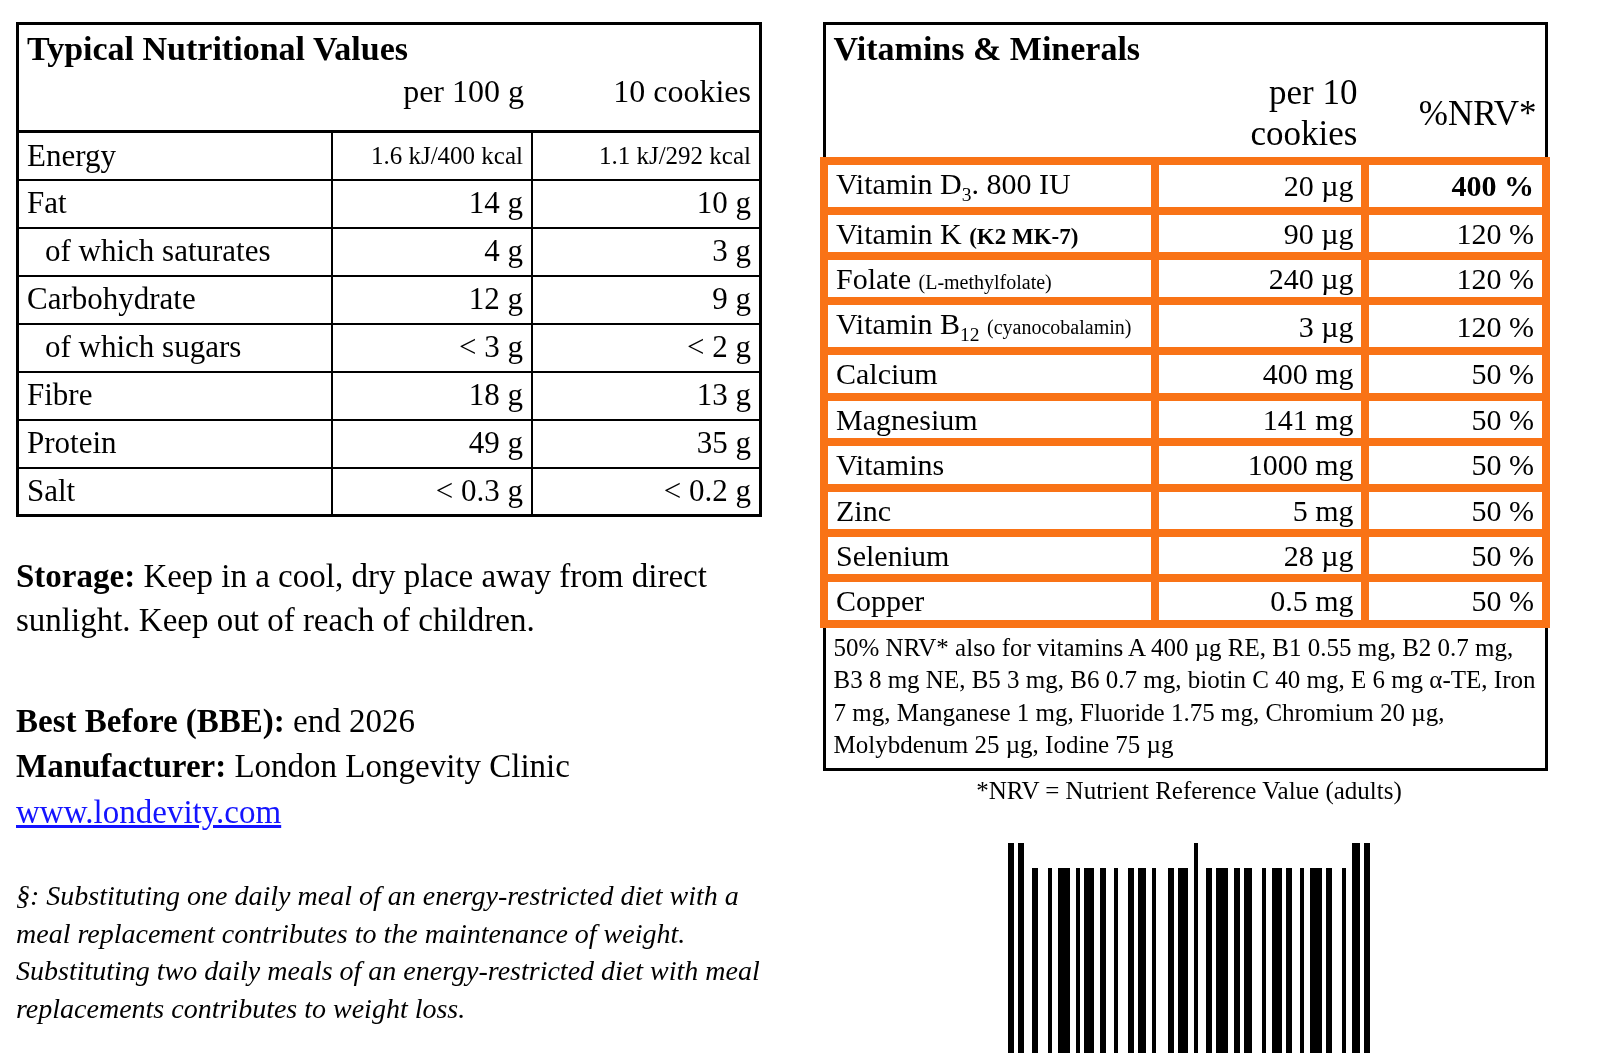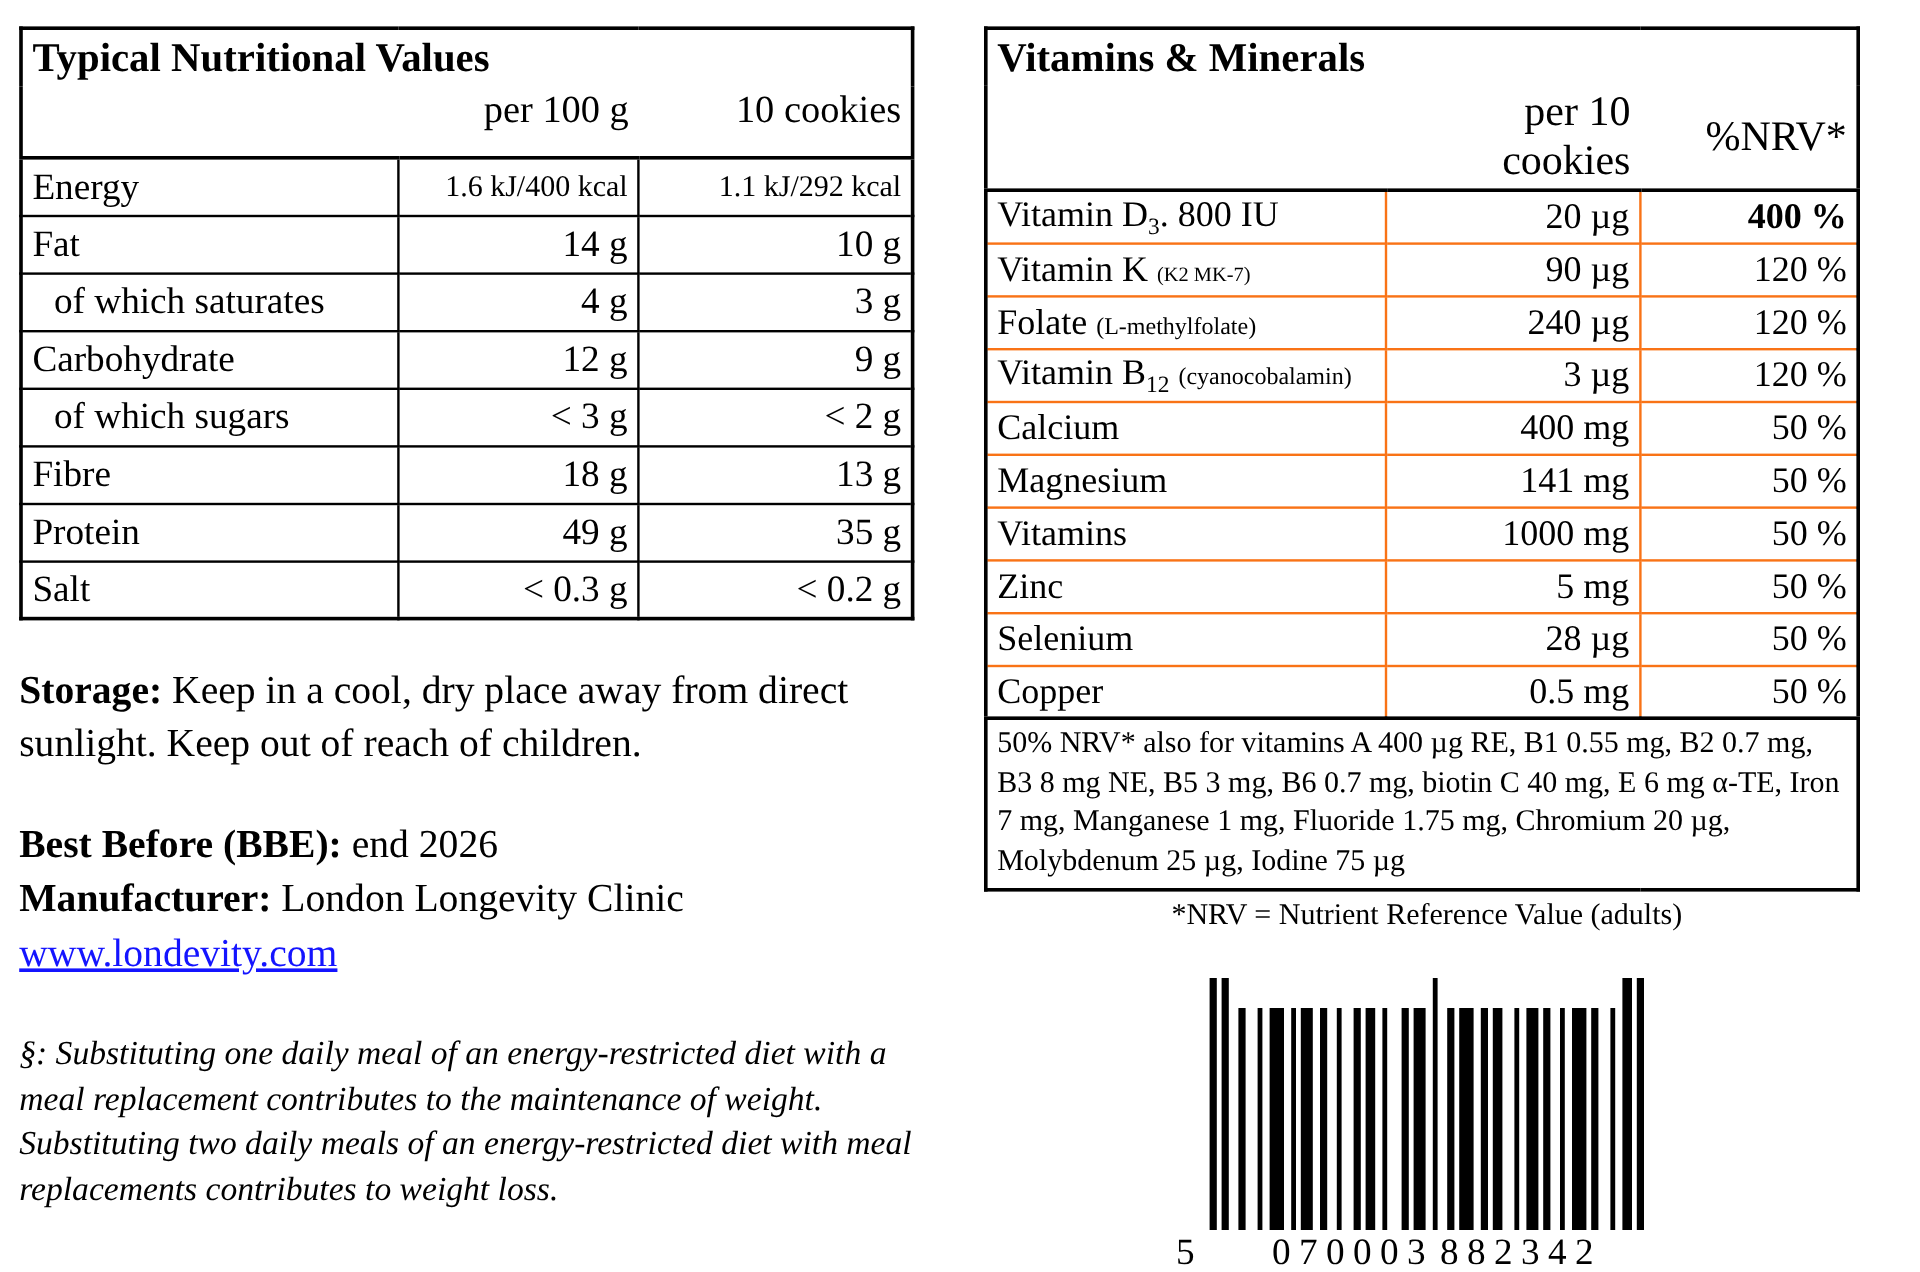--- a/index.html
+++ b/index.html
@@ -65,21 +65,21 @@
 
   .storage {
     margin-top: 38px;
     font-size: 33px;
     line-height: 1.32;
     width: 745px;
   }
   .storage b { font-weight: bold; }
 
   .bbe-block {
-    margin-top: 40px;
+    margin-top: 57px;
     font-size: 33px;
     line-height: 1.35;
   }
   .bbe-block b { font-weight: bold; }
   .weblink {
     color: #1414ff;
     text-decoration: underline;
     display: inline-block;
     margin-top: 2px;
     font-size: 33px;
@@ -100,21 +100,21 @@
     top: 22px;
     width: 740px;
   }
   table.vits {
     border-collapse: collapse;
     width: 730px;
     table-layout: fixed;
     border: 3px solid #000;
   }
   table.vits td {
-    border: 2px solid #f97316;
+    border: 8px solid #f97316;
     padding: 1px 8px;
     font-size: 30px;
     line-height: 1.18;
     height: 44px;
     vertical-align: middle;
   }
   table.vits tr.vhead-title td {
     border: none;
     font-weight: bold;
     font-size: 34px;
@@ -124,21 +124,21 @@
   table.vits tr.vhead-cols td {
     border: none;
     border-bottom: 3px solid #000;
     text-align: right;
     font-size: 35px;
     padding-bottom: 2px;
   }
   .v-name { width: 330px; }
   .v-amt { width: 210px; text-align: right; }
   .v-nrv { width: 180px; text-align: right; }
-  .sub { font-size: 17px; }
+  .sub { font-size: 23px; font-weight: bold; }
   .subsm { font-size: 20px; }
   sub { font-size: 0.65em; }
   .bold { font-weight: bold; }
 
   tr.note-row td {
     border: none !important;
     border-top: 3px solid #000 !important;
     height: auto !important;
     padding: 4px 8px 6px 8px !important;
     font-size: 25px;

